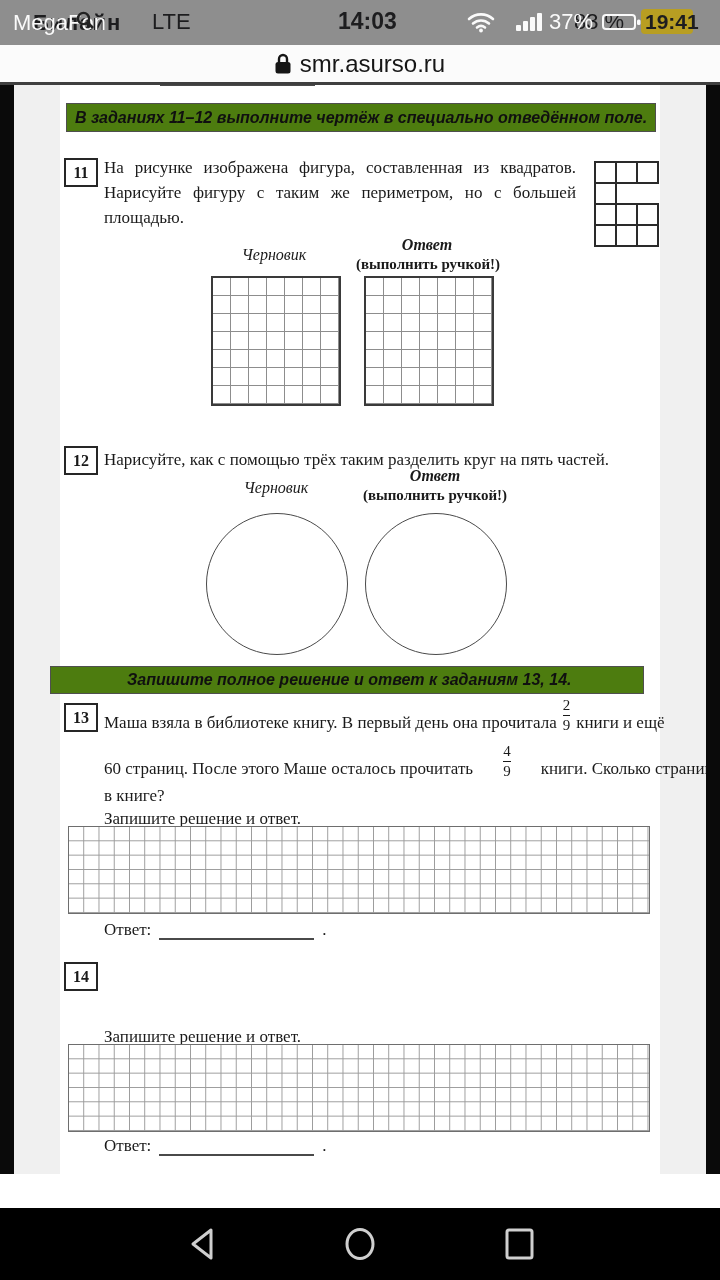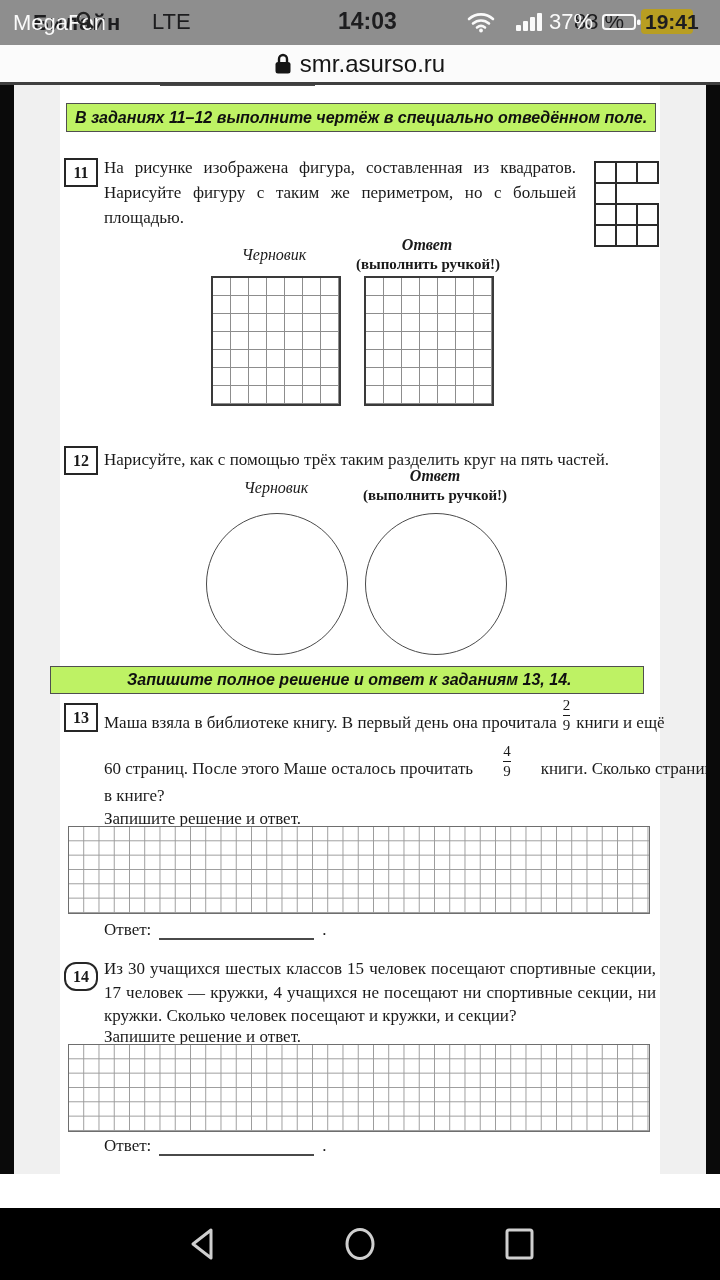--- a/index.html
+++ b/index.html
@@ -17,21 +17,21 @@
   
   .urlbar{left:0;top:45px;width:720px;height:37px;background:#fbfbfb;z-index:25;
           border-bottom:3px solid #3f3f3f;display:flex;align-items:center;justify-content:center;gap:9px;}
   .urltext{font-family:"Liberation Sans","DejaVu Sans",sans-serif;font-size:24px;color:#161616;}
 
   
   .edge{background:#0a0a0a;z-index:5;}
   .margin-shade{background:#f0f0f0;z-index:1;}
 
   
-  .banner{border:1.5px solid #4f4f4f;display:flex;align-items:center;background:#bef264;z-index:2;
+  .banner{border:1.5px solid #4f4f4f;display:flex;align-items:center;background:#4d7c0f;z-index:2;
           font-family:"Liberation Sans","DejaVu Sans",sans-serif;font-weight:bold;font-style:italic;
           font-size:16px;color:#101010;}
   .numbox{width:30px;height:25px;border:2px solid #262626;display:flex;align-items:center;justify-content:center;
           font-weight:bold;font-size:16px;z-index:2;background:#fff;}
   .ttext{font-size:17px;line-height:25px;text-align:justify;z-index:2;}
   .lbl-italic{font-style:italic;font-size:16px;text-align:center;z-index:2;}
   .lbl-bolditalic{font-style:italic;font-weight:bold;font-size:16px;text-align:center;z-index:2;}
   .lbl-bold{font-weight:bold;font-size:15px;text-align:center;z-index:2;}
   .grid-small{width:126px;height:126px;border:2px solid #3a3a3a;z-index:2;background-color:#fff;
       background-image:linear-gradient(to right,#8d8d8d 1px,transparent 1px),
@@ -182,22 +182,21 @@
     <span>в книге?</span>
   </div>
   <div class="abs ttext" style="left:104px;top:806px;text-align:left;">Запишите решение и ответ.</div>
   <div class="abs grid-big" style="left:68px;top:826px;"></div>
   <div class="abs ansline" style="left:104px;top:920px;">
     <span>Ответ:</span>
     <span class="blank"></span>
     <span>.</span>
   </div>
 
-  <div class="abs numbox" style="left:64px;top:962px;border-radius:12px;">14</div>
-  <div class="abs ttext" style="left:104px;top:957px;width:552px;line-height:23.5px;">Из 30 учащихся шестых классов 15 человек посещают спортивные секции, 17 человек — кружки, 4 учащихся не посещают ни спортивные секции, ни кружки. Сколько человек посещают и кружки, и секции?</div>
+  <div class="abs numbox" style="left:64px;top:962px;">14</div>
   <div class="abs ttext" style="left:104px;top:1024px;text-align:left;">Запишите решение и ответ.</div>
   <div class="abs grid-big" style="left:68px;top:1044px;"></div>
   <div class="abs ansline" style="left:104px;top:1136px;">
     <span>Ответ:</span>
     <span class="blank"></span>
     <span>.</span>
   </div>
 
   <div class="abs navbar">
     <span class="abs" style="left:182px;top:14px;">

